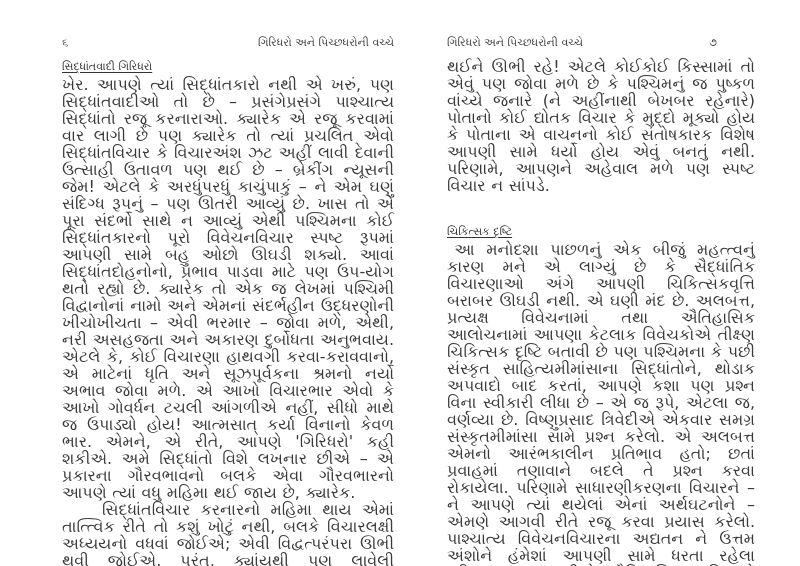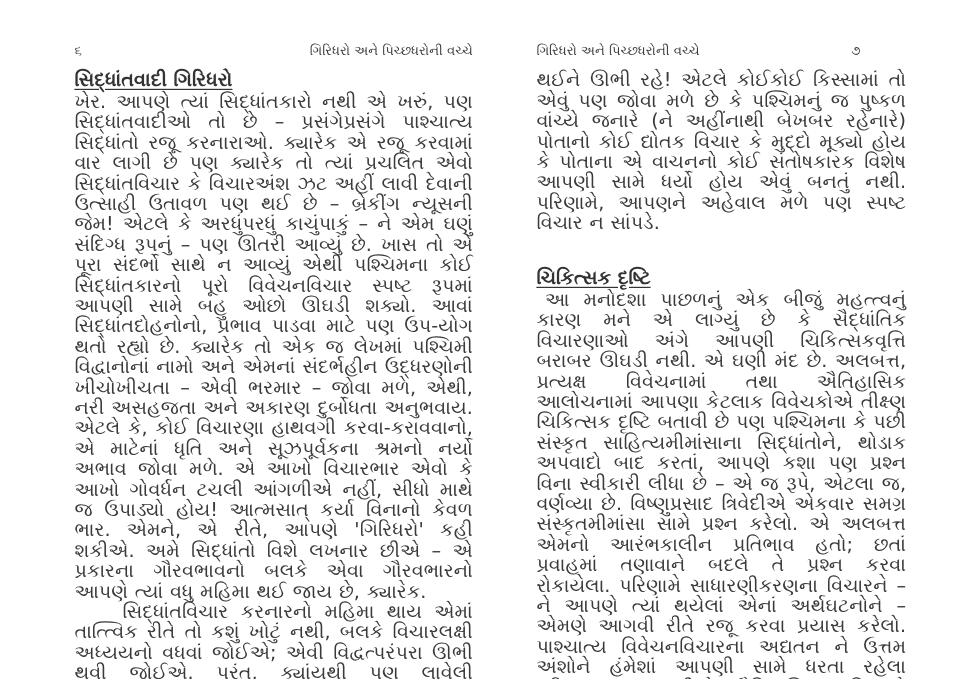--- a/index.html
+++ b/index.html
@@ -28,23 +28,23 @@
     align-items: baseline;
     font-size: 11px;
     line-height: 13px;
     margin-bottom: 9px;
     color: #3d3d3d;
   }
   .pagehead .pagenum { white-space: nowrap; }
   .page-right .pagenum { margin-right: 38px; }
 
   .section-heading {
-    font-size: 16px;
+    font-size: 11px;
     line-height: 17px;
-    font-weight: bold;
+    font-weight: normal;
     text-decoration: underline;
     text-underline-offset: 2px;
     margin: 0 0 1px 0;
     color: #333333;
   }
   .page-left .section-heading { margin-top: 5px; }
   .page-right .section-heading { margin-top: 29px; }
 
   .body-text p {
     margin: 0;

